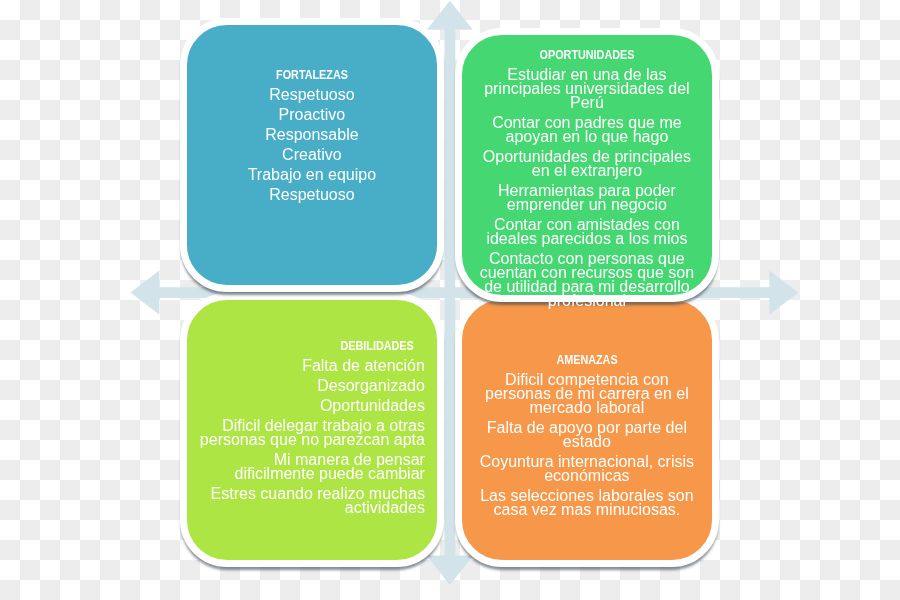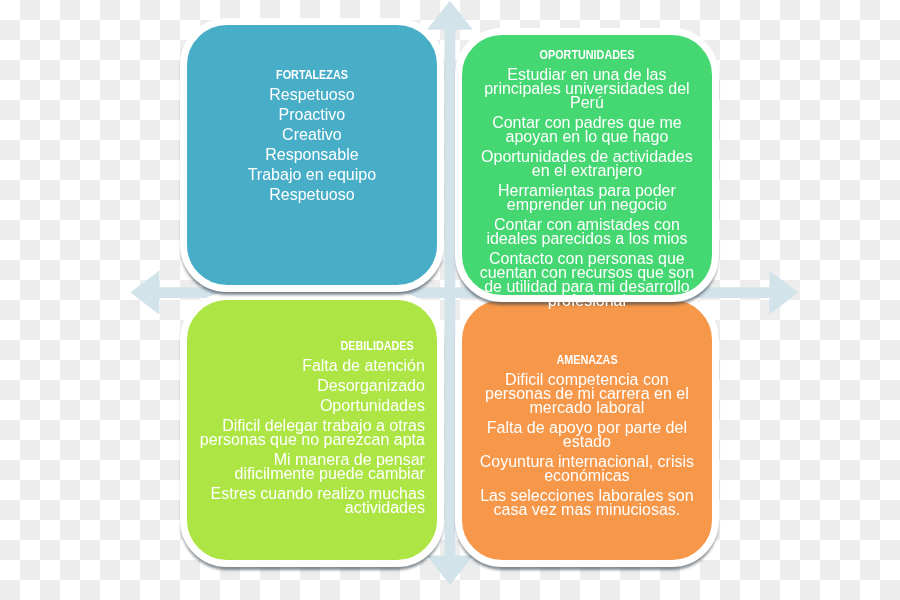--- a/index.html
+++ b/index.html
@@ -47,33 +47,33 @@
   <svg class="arrow-layer" viewBox="0 0 900 600" width="900" height="600">
     <polygon points="449.9,0.8 472.9,29.7 455.3,29.7 455.3,555.6 473.3,555.6 449.9,584.9 426.8,555.6 444.5,555.6 444.5,29.7 426.9,29.7" fill="#d2e3ea"></polygon>
     <polygon points="130.4,292.6 159.4,270.4 159.4,287.3 769.3,287.3 769.3,270.4 798.3,292.6 769.3,314.8 769.3,298.1 159.4,298.1 159.4,314.8" fill="#d2e3ea"></polygon>
   </svg>
 
   <div class="panel q-tl" style="background: rgb(72, 174, 200);">
     <div class="txt" style="top:43.4px">
       <div class="title">FORTALEZAS</div>
     <div class="item">Respetuoso</div>
         <div class="item">Proactivo</div>
+        <div class="item">Responsable</div>
         <div class="item">Creativo</div>
-        <div class="item">Responsable</div>
         <div class="item">Trabajo en equipo</div>
         <div class="item">Respetuoso</div>
       </div>
   </div>
 
   <div class="panel q-tr" style="background: rgb(69, 215, 114);">
     <div class="txt" style="top:12.8px">
       <div class="title">OPORTUNIDADES</div>
     <div class="item">Estudiar en una de las principales universidades del Perú</div>
         <div class="item">Contar con padres que me apoyan en lo que hago</div>
-        <div class="item">Oportunidades de actividades en el extranjero</div>
+        <div class="item">Oportunidades de principales en el extranjero</div>
         <div class="item">Herramientas para poder emprender un negocio</div>
         <div class="item">Contar con amistades con ideales parecidos a los mios</div>
         <div class="item">Contacto con personas que cuentan con recursos que son de utilidad para mi desarrollo profesional</div>
       </div>
   </div>
 
   <div class="panel q-bl" style="background: rgb(172, 229, 68); text-align: right;">
     <div class="txt" style="top:39.5px">
       <div class="title">DEBILIDADES</div>
     <div class="item">Falta de atención</div>

